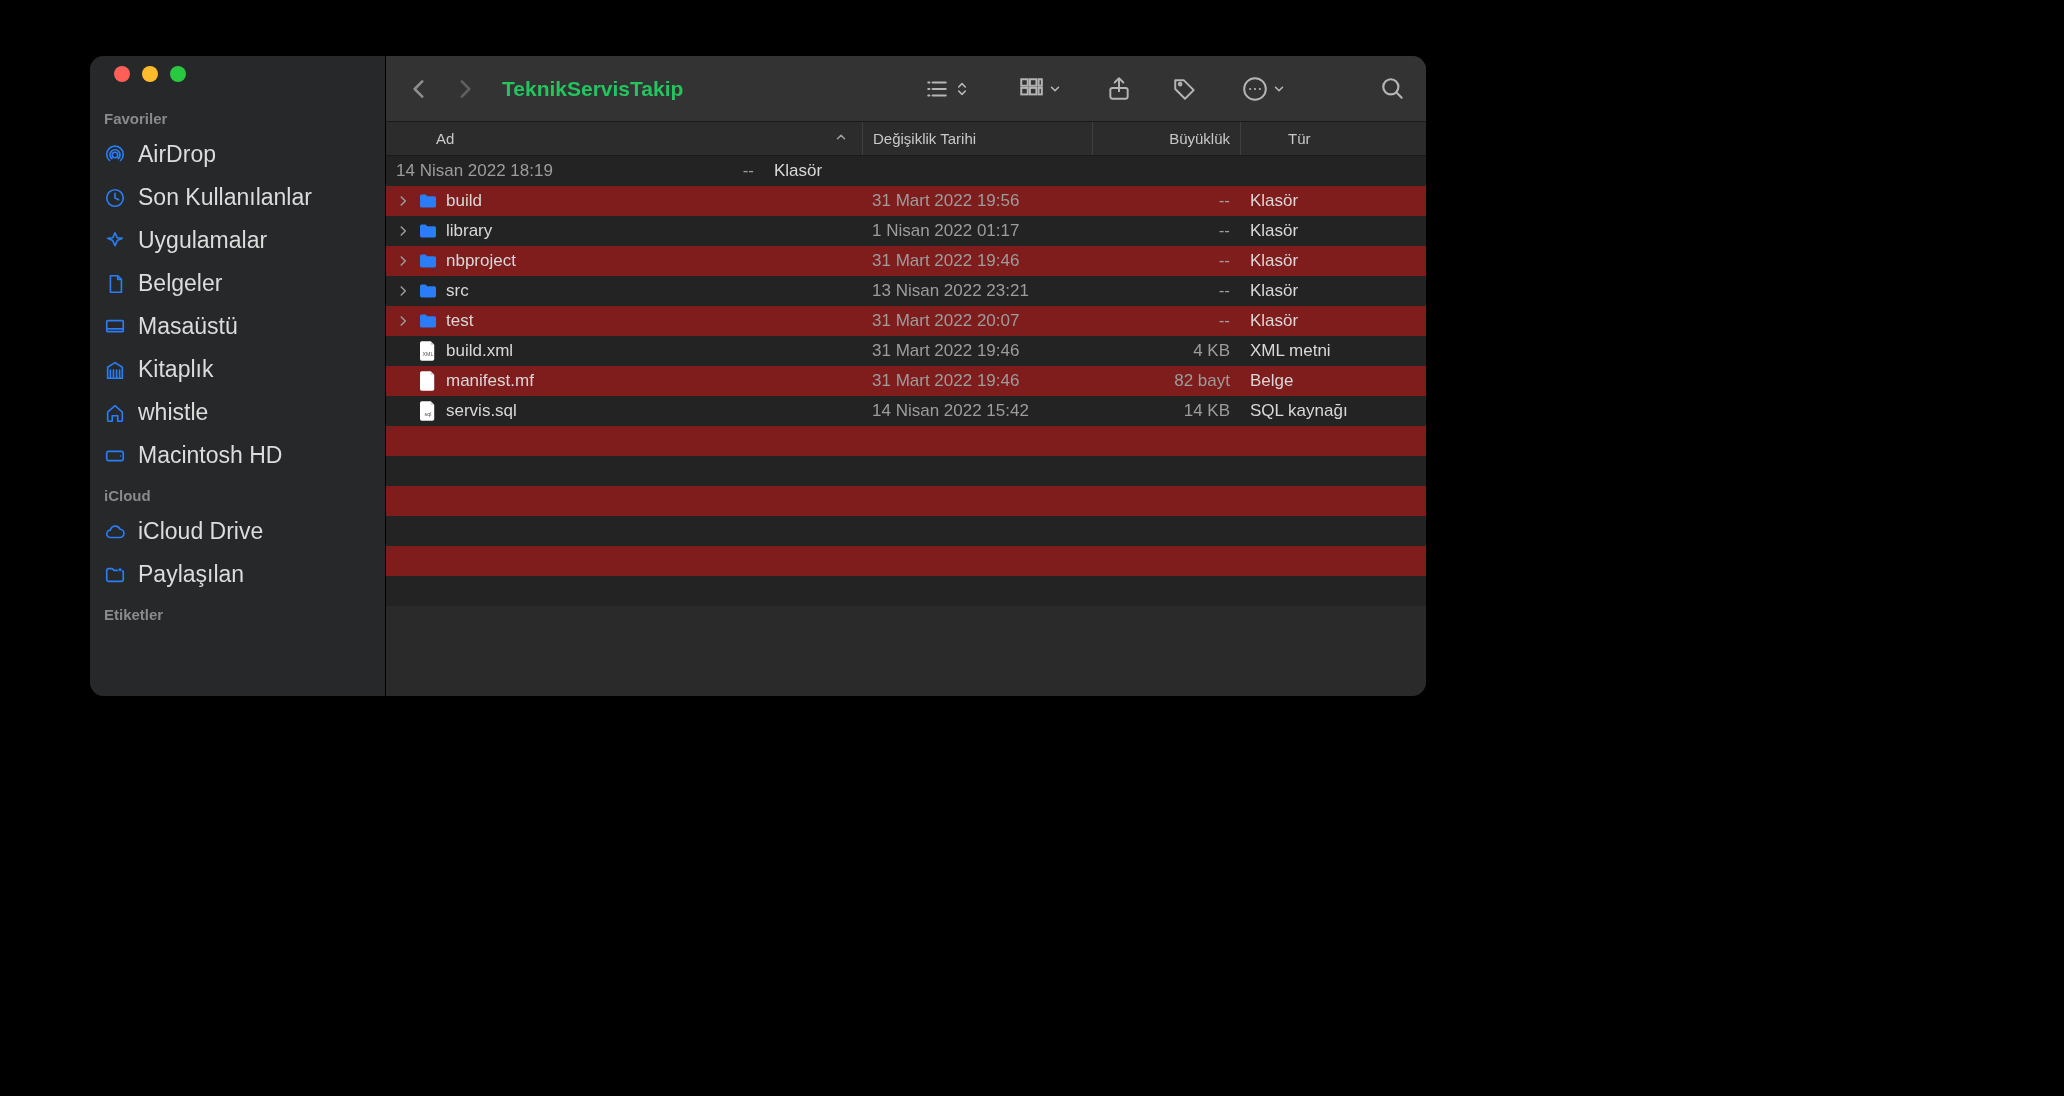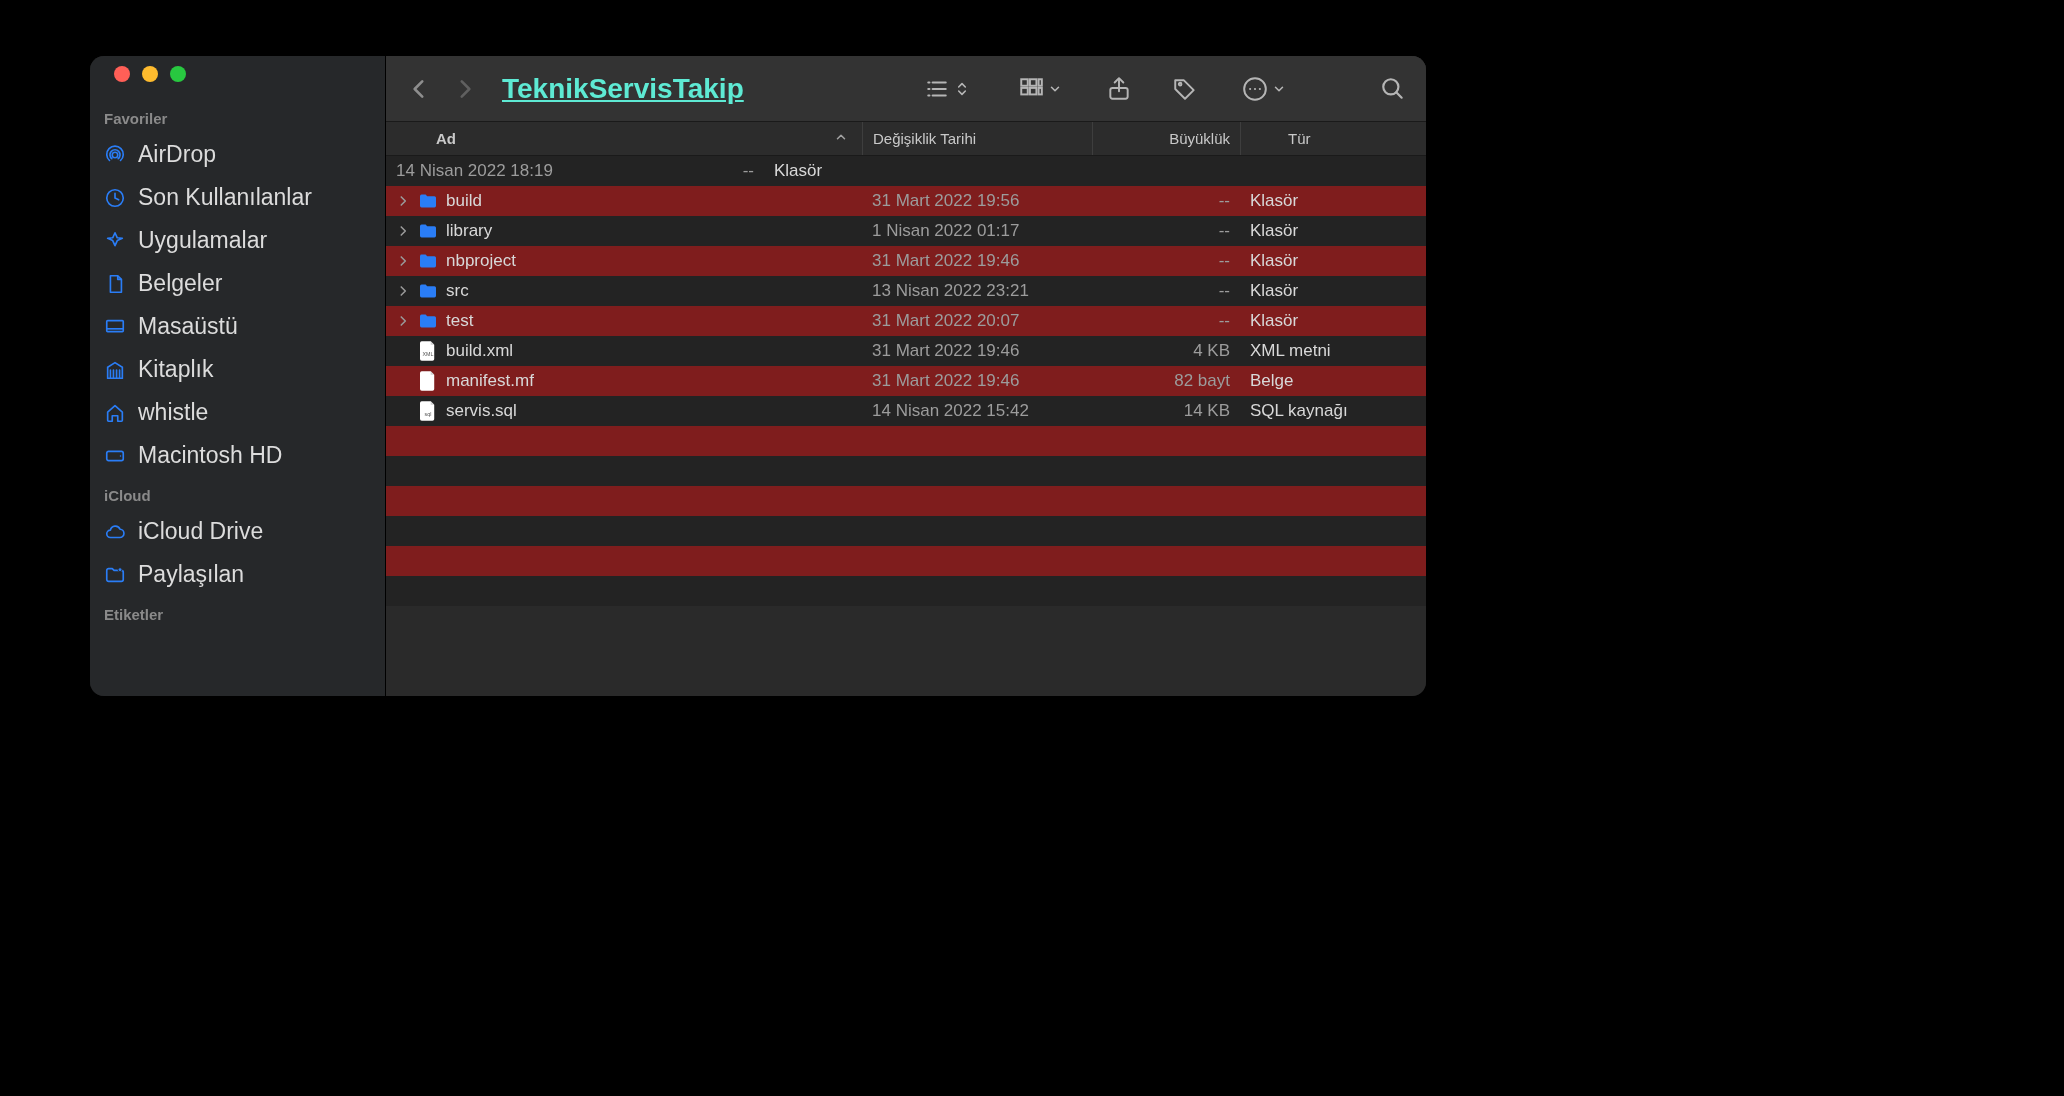--- a/index.html
+++ b/index.html
@@ -88,25 +88,24 @@
   }
   .nav-btn {
     width: 26px;
     height: 26px;
     display:flex; align-items:center; justify-content:center;
     color: #8e8e8e;
     cursor: pointer;
   }
   .nav-btn.disabled { color: #606060; }
   .window-title {
-    font-size: 28px;
+    font-size: 21px;
     font-weight: 600;
-    color: #5eead4;
+    color: #22c55e;
     margin-left: 4px;
-    text-decoration: underline;
   }
   .toolbar-spacer { flex: 1; }
   .toolbar-icon {
     width:26px; height:26px;
     display:flex; align-items:center; justify-content:center;
     color:#b5b5b5;
     cursor:pointer;
   }
   .toolbar-group { display:flex; align-items:center; gap:4px; margin:0 14px; }
   .chev-down {
@@ -118,21 +117,21 @@
   .col-headers {
     display:flex;
     align-items:center;
     height:34px;
     background:#2c2c2c;
     border-bottom:1px solid #1a1a1a;
     font-size:15px;
     color:#c9c9c9;
   }
   .col { padding:0 10px; border-left:1px solid #3e3e3e; height:100%; display:flex; align-items:center; }
-  .col:first-child { border-left:none;font-weight:bold; }
+  .col:first-child { border-left:none; }
   .col-name { flex:1; padding-left:50px; position:relative; }
   .sort-arrow { position:absolute; right:14px; color:#a0a0a0; }
   .col-date { width:230px; }
   .col-size { width:148px; justify-content:flex-end; }
   .col-type { width:186px;padding-left:47px; }
 
   
   .file-list { flex:1; overflow:hidden; }
   .file-row {
     display:flex;

